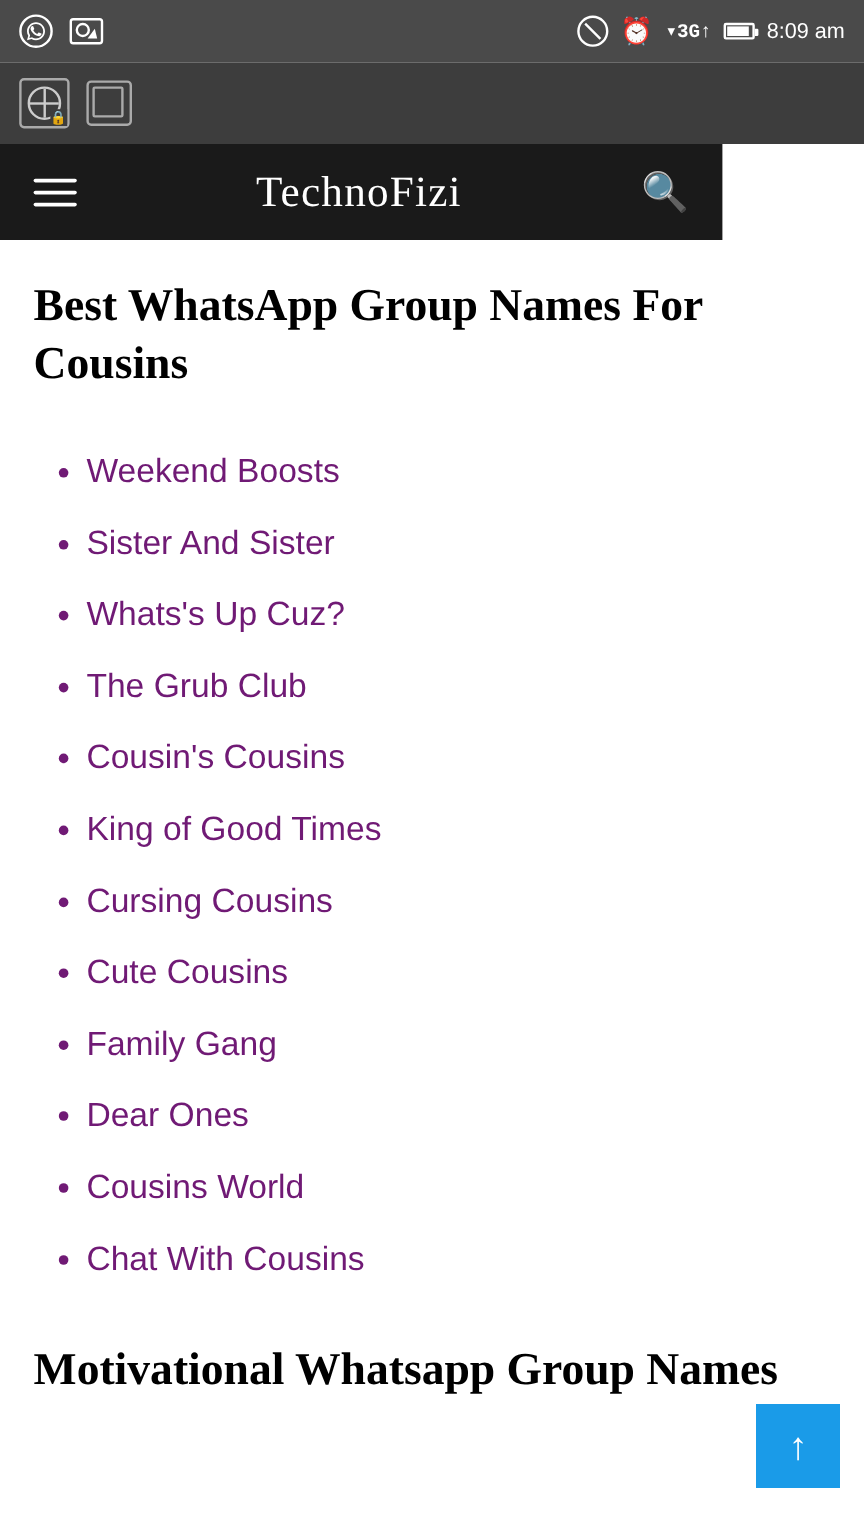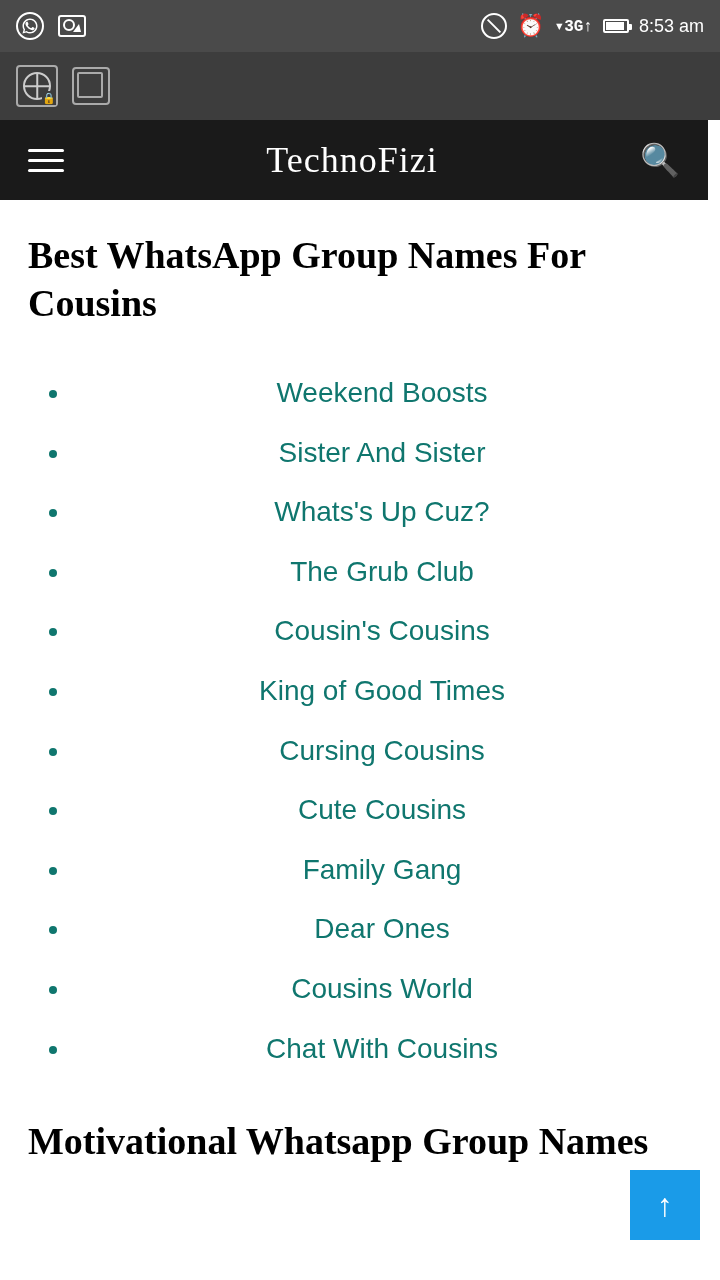--- a/index.html
+++ b/index.html
@@ -200,21 +200,21 @@
       position: absolute;
       top: -5px; left: -5px;
       width: 22px; height: 22px;
       border: 2px solid #aaa;
       border-radius: 2px;
       background: #3d3d3d;
     }
 
     
     .nav-bar {
-      width: 708px;
+      width: 602px;
       height: 80px;
       background: #1a1a1a;
       display: flex;
       align-items: center;
       justify-content: space-between;
       padding: 0 28px;
     }
     .hamburger {
       display: flex;
       flex-direction: column;
@@ -257,23 +257,22 @@
 
     .list-items {
       list-style: disc;
       padding-left: 44px;
       margin-bottom: 40px;
     }
     .list-items li {
       font-family: Arial, sans-serif;
       font-size: 28px;
       line-height: 1.7;
-      color: #0f766e;
+      color: #701a75;
       padding: 6px 0;
-      text-align: center;
     }
 
     .section-heading {
       font-family: Georgia, serif;
       font-size: 38px;
       font-weight: bold;
       line-height: 1.25;
       color: #000;
       margin-top: 10px;
     }
@@ -310,21 +309,21 @@
     </div>
     <div class="icon-image"></div>
   </div>
   <div class="status-right">
     <div class="icon-no"></div>
     <span class="icon-clock">⏰</span>
     <span class="icon-signal">▾3G↑</span>
     <div class="icon-battery">
       <div class="battery-fill"></div>
     </div>
-    <span class="status-time">8:53 am</span>
+    <span class="status-time">8:09 am</span>
   </div>
 </div>
 
 <div class="url-bar">
   <div class="url-icon">
     <div class="url-icon-globe"></div>
     <div class="lock-badge">
       <span class="lock-icon">🔒</span>
     </div>
   </div>

